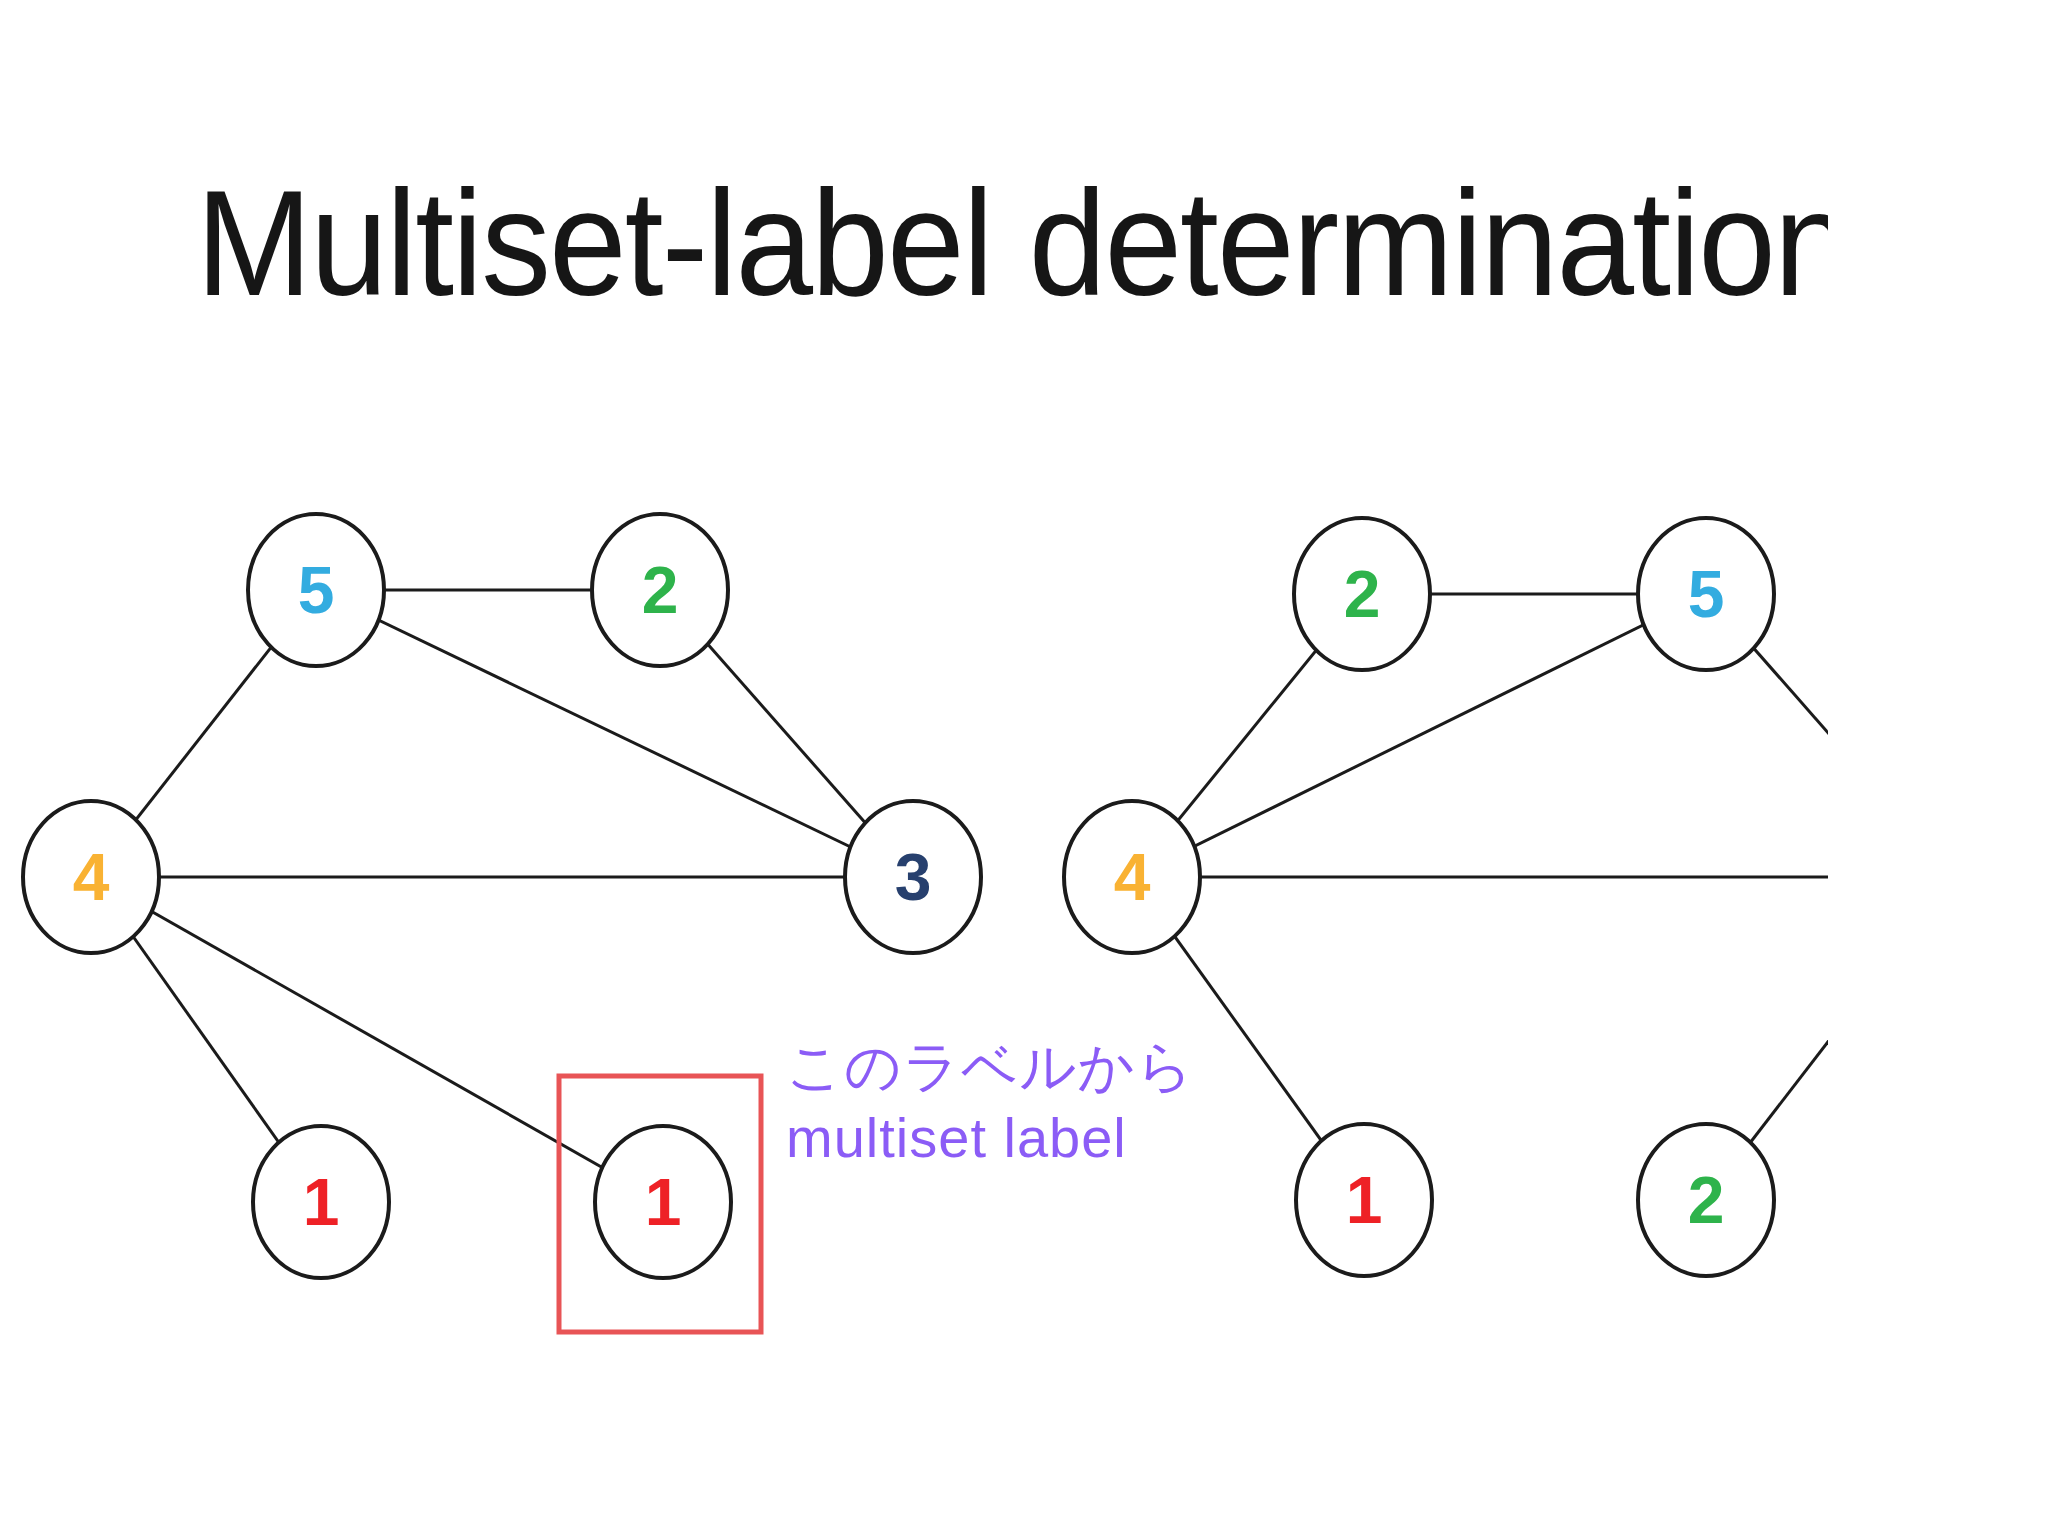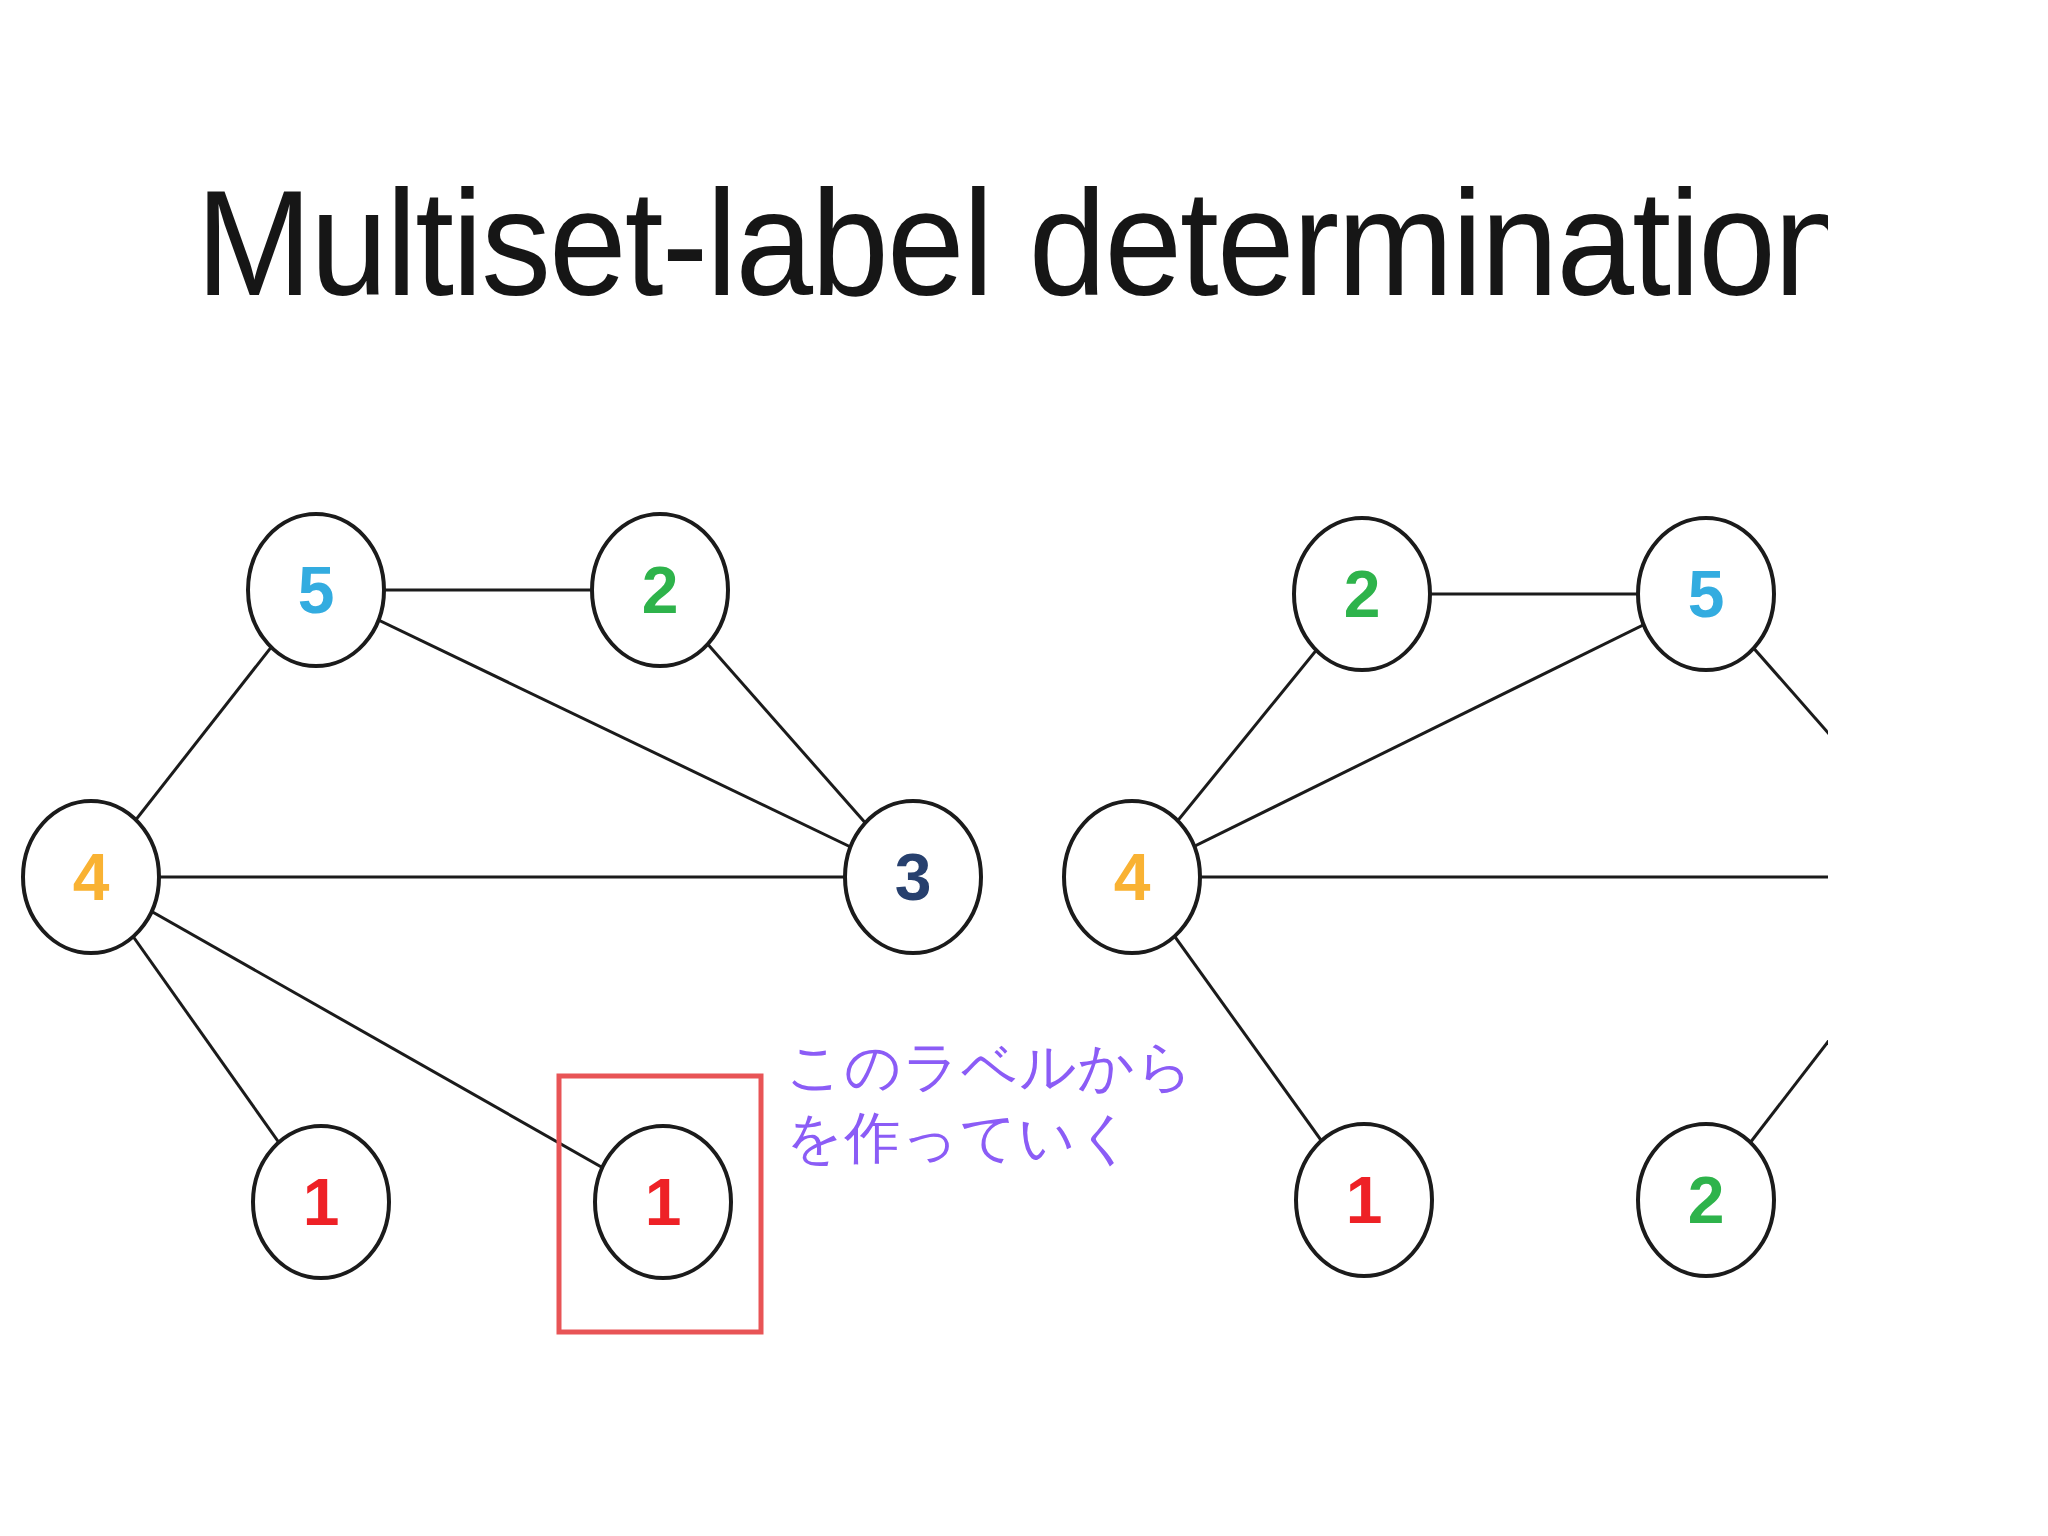--- a/index.html
+++ b/index.html
@@ -119,15 +119,15 @@
         <g>
           <ellipse cx="1706" cy="1200" rx="68" ry="76" fill="#ffffff" stroke="#1b1b1b" stroke-width="4"></ellipse>
           <text x="1706" y="1223" class="node-label-text" fill="#2EB34B">2</text>
         </g>
       </g>
       <rect x="559" y="1076" width="202" height="256" fill="none" stroke="#E85456" stroke-width="5"></rect>
     </svg>
 
   <div class="annotation">
     <div>このラベルから</div>
-    <div>を作っていく</div>
+    <div>multiset label</div>
   </div>
 </div>
 
 </body></html>

